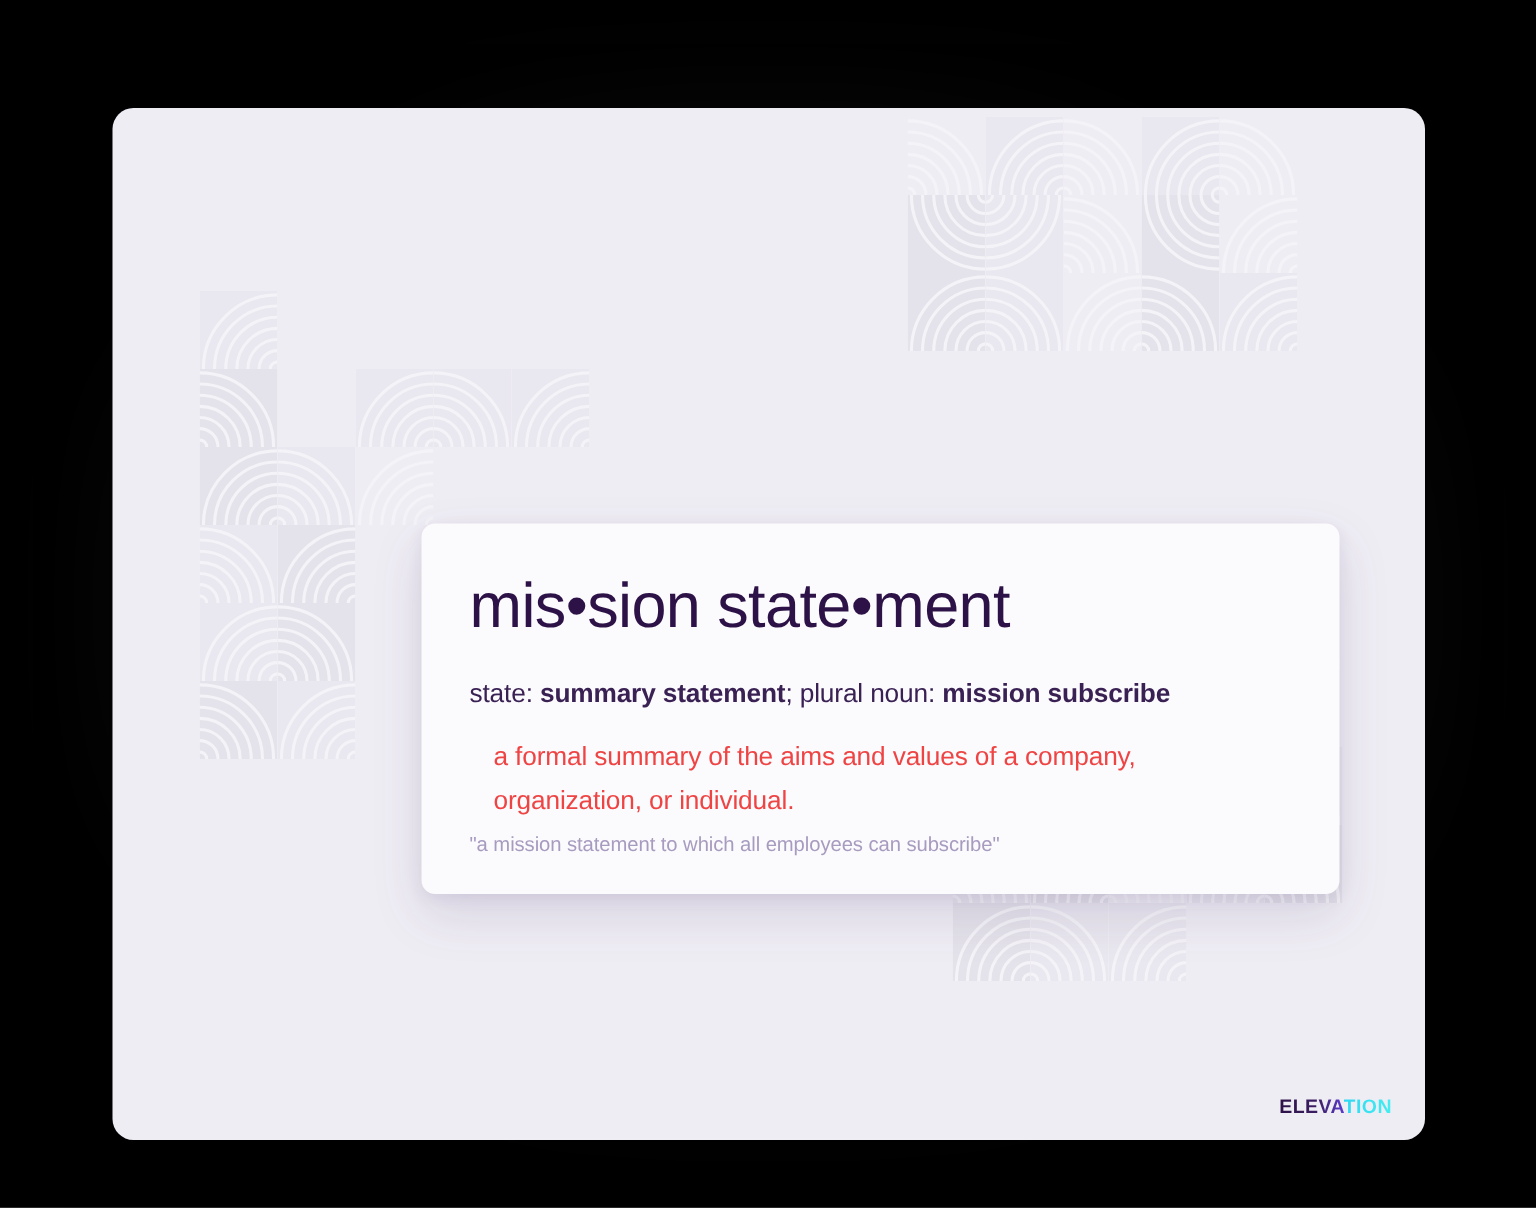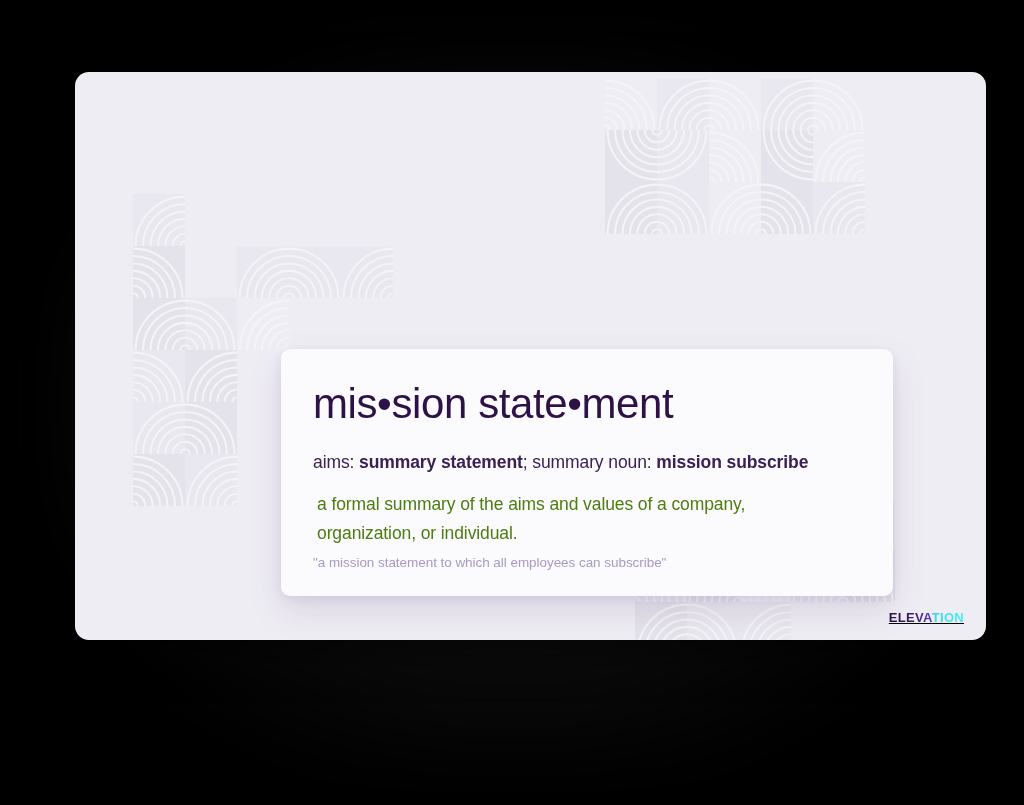--- a/index.html
+++ b/index.html
@@ -30,26 +30,25 @@
     background: radial-gradient(ellipse at 50% 50%, #1a1a1a 0%, #0c0c0c 45%, #000000 78%);
     filter: blur(22px);
   }
 
   
   .slide {
     position: absolute;
     left: 75px;
     top: 72px;
     width: 875px;
-    height: 568px;
+    height: 688px;
     border-radius: 14px;
     background: #efedf4;
     overflow: hidden;
     box-shadow: 0 10px 44px rgba(0,0,0,0.55);
-    padding-left: 36px;
   }
 
   
   .pattern-block {
     position: absolute;
     pointer-events: none;
   }
   .ptile {
     position: absolute;
     width: 52px;
@@ -93,23 +92,23 @@
     color: #3a2154;
     margin: 0 0 17px 0;
     line-height: 1.3;
     letter-spacing: -0.1px;
     white-space: nowrap;
   }
   .pos-line b { font-weight: 700; }
 
   .definition {
     font-size: 17.5px;
-    color: #4d7c0f;
+    color: #ef4444;
     line-height: 1.62;
-    margin: 0 0 6px 4px;
+    margin: 0 0 6px 16px;
     letter-spacing: -0.1px;
     max-width: 470px;
   }
 
   .example {
     font-size: 13.5px;
     color: #a79bc0;
     line-height: 1.45;
     margin: 0;
     letter-spacing: -0.05px;
@@ -117,21 +116,20 @@
 
   
   .logo {
     position: absolute;
     right: 22px;
     bottom: 16px;
     font-size: 13px;
     font-weight: 700;
     letter-spacing: 0.3px;
     line-height: 1;
-    text-decoration: underline;
   }
   .logo .seg-a {
     color: #2d1248;
     background: linear-gradient(90deg, #2d1248 0%, #3b1f63 60%, #5b3bd0 100%);
     -webkit-background-clip: text;
     background-clip: text;
     -webkit-text-fill-color: transparent;
   }
   .logo .seg-b {
     color: #3ae8f0;
@@ -652,21 +650,21 @@
             <circle cx="52" cy="52" r="49.4" fill="none" stroke="#f4f3f7" stroke-width="2.1"></circle>
           </svg>
         </div>
       </div>
 
     <div class="card">
       <div class="card-inner">
 
         <h1 class="headword">mis•sion state•ment</h1>
 
-        <p class="pos-line"><span>aims: </span><b>summary statement</b><span>; summary noun: </span><b>mission subscribe</b></p>
+        <p class="pos-line"><span>state: </span><b>summary statement</b><span>; plural noun: </span><b>mission subscribe</b></p>
 
         <p class="definition">a formal summary of the aims and values of a company, organization, or individual.</p>
 
         <p class="example">"a mission statement to which all employees can subscribe"</p>
       </div>
     </div>
 
     <div class="logo"><span class="seg-a">ELEVA</span><span class="seg-b">TION</span></div>
 
   </div>

